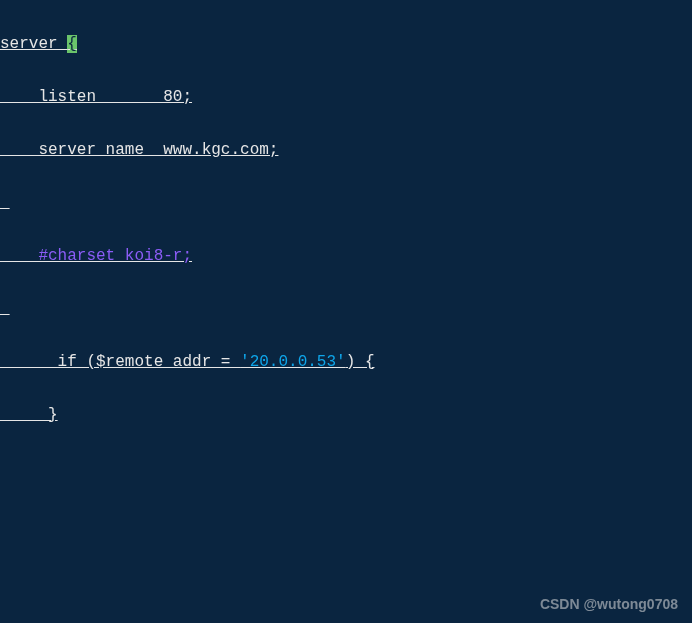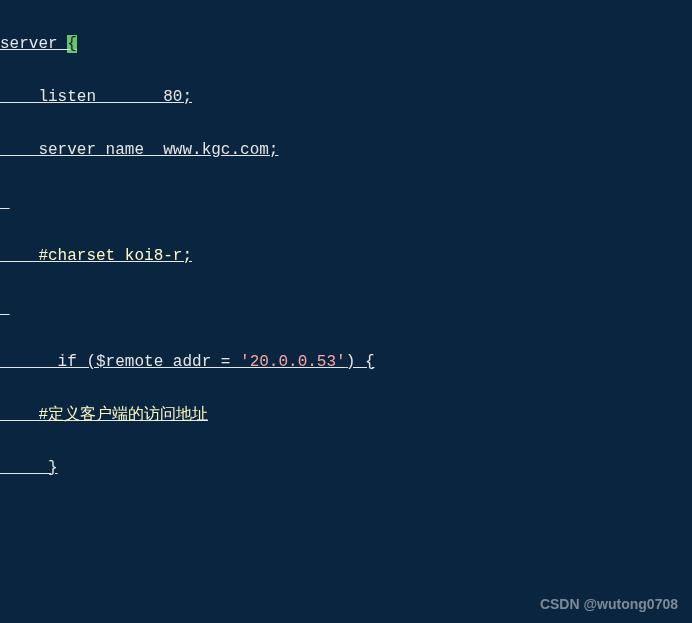--- a/index.html
+++ b/index.html
@@ -13,22 +13,22 @@
     line-height: 26.5px;
     color: #e6e6e6;
     position: relative;
     overflow: hidden;
   }
   .code-area {
     padding: 4px 0 0 0;
     white-space: pre;
   }
   .code-area > div { white-space: pre; text-decoration: underline; }
-  .comment { color: #fef9c3; text-align: right; }
-  .string { color: #fca5a5; }
+  .comment { color: #8b5cf6; text-align: right; }
+  .string { color: #0ea5e9; }
   .cursor {
     background: #6bc46b;
     color: #0a2540;
     padding: 0 0;
   }
   .watermark {
     position: absolute;
     right: 14px;
     bottom: 6px;
     color: rgba(220,220,220,0.55);
@@ -41,21 +41,20 @@
 <body>
 
 <div class="code-area">
 <div><span>server </span><span class="cursor">{</span></div>
 <div><span>    listen       80;</span></div>
 <div><span>    server_name  www.kgc.com;</span></div>
 <div><span></span>&nbsp;</div>
 <div><span class="comment">    #charset koi8-r;</span></div>
 <div><span></span>&nbsp;</div>
 <div><span>      if ($remote_addr = </span><span class="string">'20.0.0.53'</span><span>) {</span></div>
-<div><span class="comment">    #定义客户端的访问地址</span></div>
 <div><span>     }</span></div>
 
 
 
 
 
 
 
 
 

